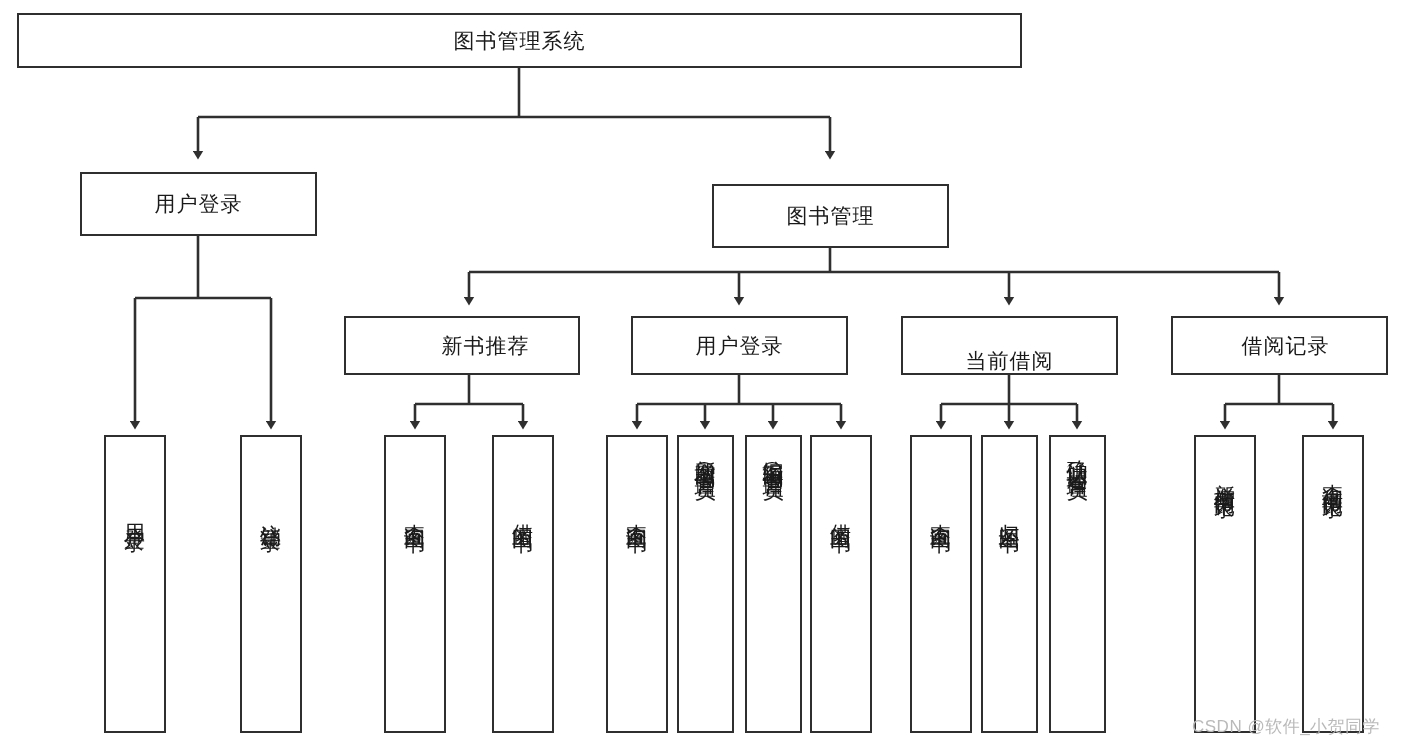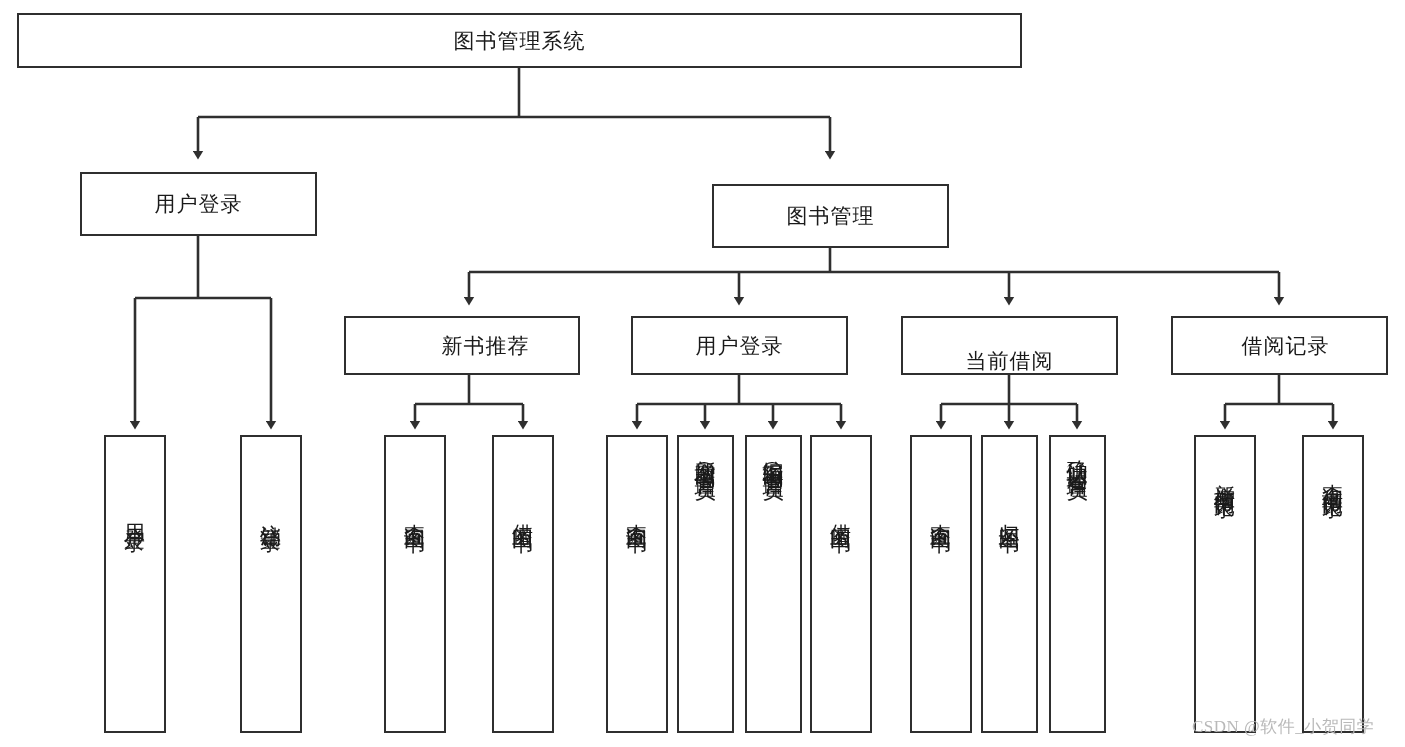--- a/index.html
+++ b/index.html
@@ -56,21 +56,20 @@
     white-space: nowrap;
     display: block;
   }
   .watermark {
     position: absolute;
     font-size: 17px;
     color: #b9b9b9;
     letter-spacing: 0.5px;
     white-space: nowrap;
     user-select: none;
-    font-family: Liberation Serif, serif;
   }
 </style>
 </head>
 <body>
 
 <div id="canvas">
 
   <svg id="wires" viewBox="0 0 1405 747" xmlns="http://www.w3.org/2000/svg">
     <defs>
       <marker id="arrow" markerWidth="10" markerHeight="11" refX="1.5" refY="5.5" orient="auto" markerUnits="userSpaceOnUse">

